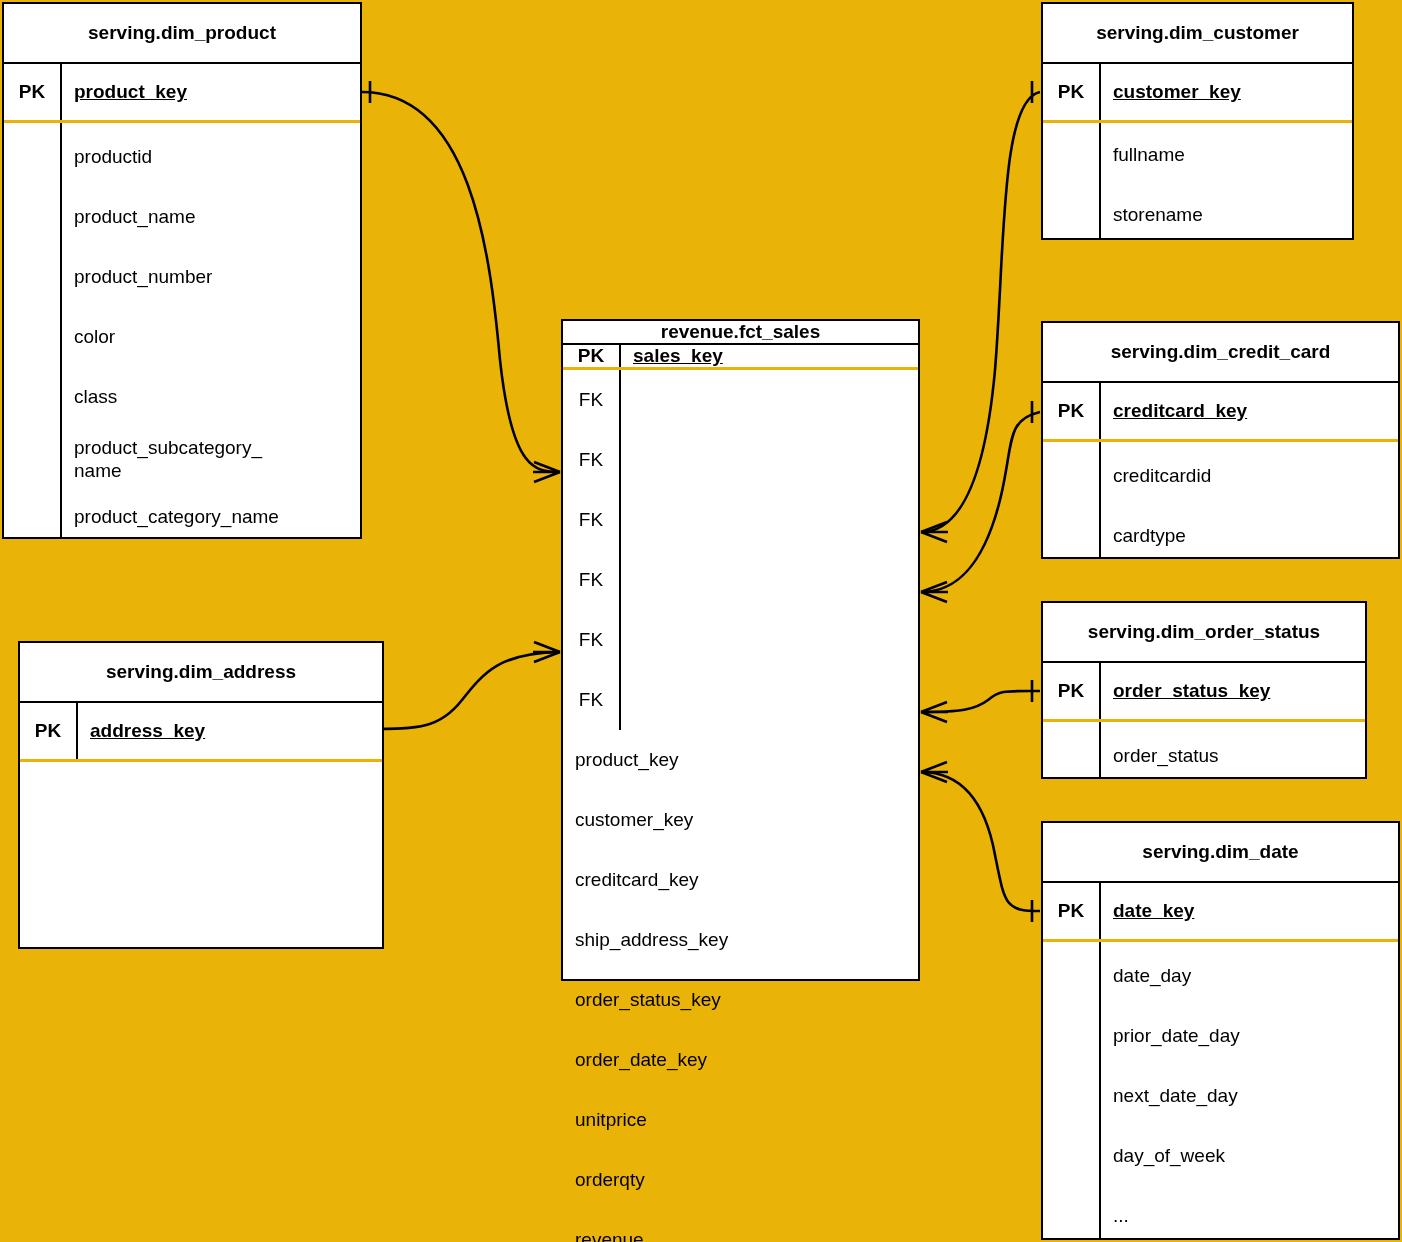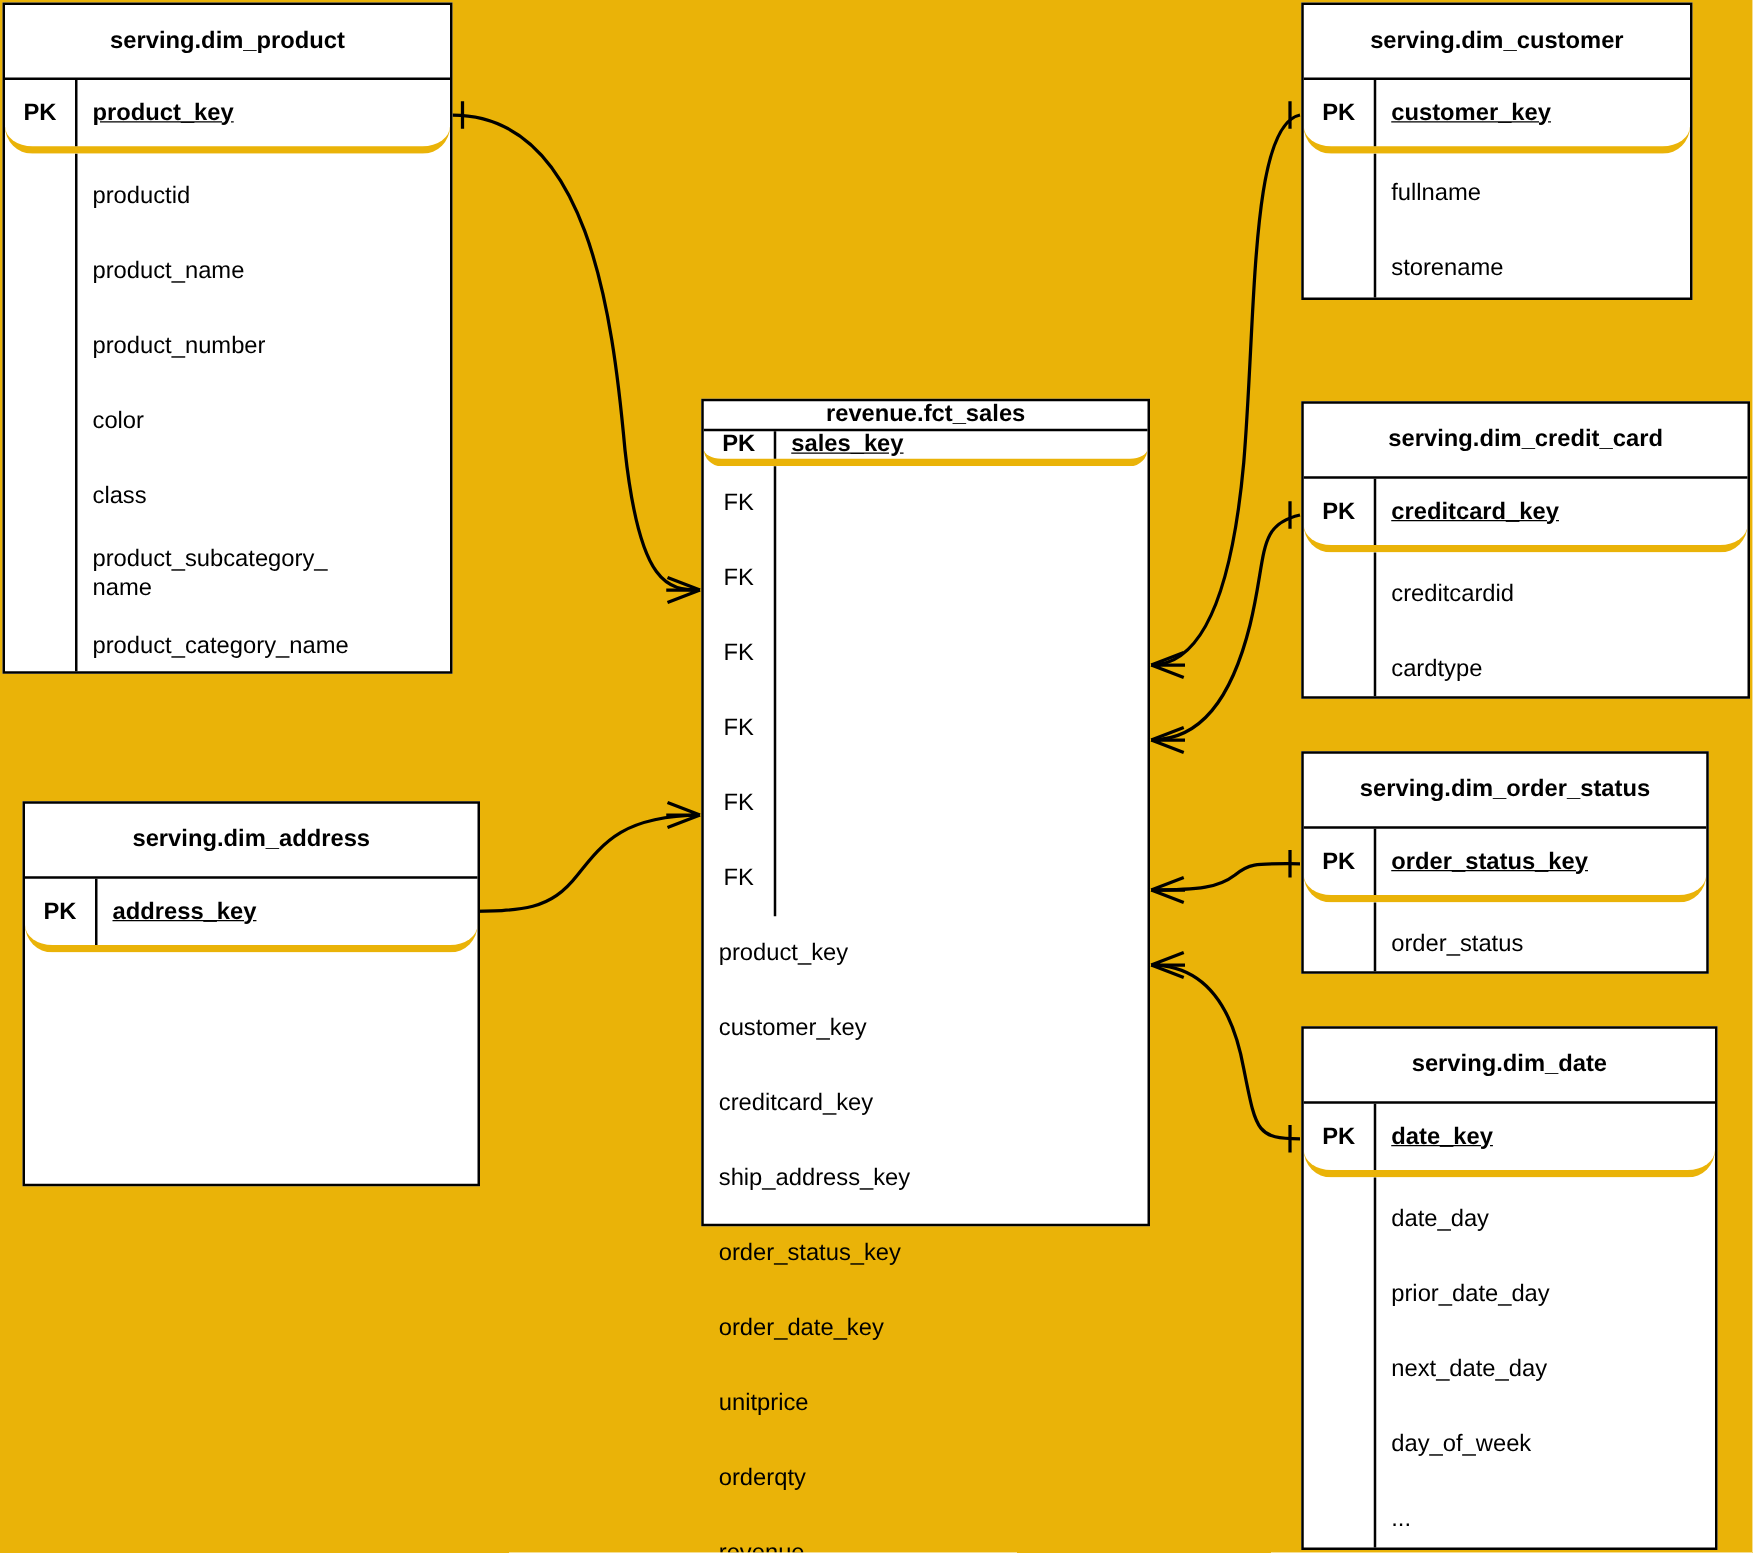--- a/index.html
+++ b/index.html
@@ -43,22 +43,21 @@
     align-items: center;
     justify-content: center;
   }
   .row {
     box-sizing: border-box;
     display: flex;
     flex-direction: row;
     align-items: stretch;
   }
   .row.pk-row {
-    border-bottom: 6px solid #eab308;
-    border-radius: 22px;
+    border-bottom: 3px solid #eab308;
   }
   .keycol {
     box-sizing: border-box;
     width: 58px;
     flex: 0 0 58px;
     border-right: 2px solid #000000;
     display: flex;
     align-items: center;
     justify-content: center;
     font-weight: bold;
@@ -268,21 +267,21 @@
       <div class="fieldcol pk-name">order_status_key</div>
     </div>
     <div class="attrs">
       <div class="attrs-keycol"></div>
       <div class="attrs-list" style="padding-top:22px;">
         <div class="attr">order_status</div>
       </div>
     </div>
   </div>
 
-  <div class="entity" style="left:1041px; top:821px; width:333px; height:419px;">
+  <div class="entity" style="left:1041px; top:821px; width:359px; height:419px;">
     <div class="entity-title" style="height:60px;">serving.dim_date</div>
     <div class="row pk-row" style="height:59px;">
       <div class="keycol">PK</div>
       <div class="fieldcol pk-name">date_key</div>
     </div>
     <div class="attrs">
       <div class="attrs-keycol"></div>
       <div class="attrs-list" style="padding-top:22px; gap:37px;">
         <div class="attr">date_day</div>
         <div class="attr">prior_date_day</div>

